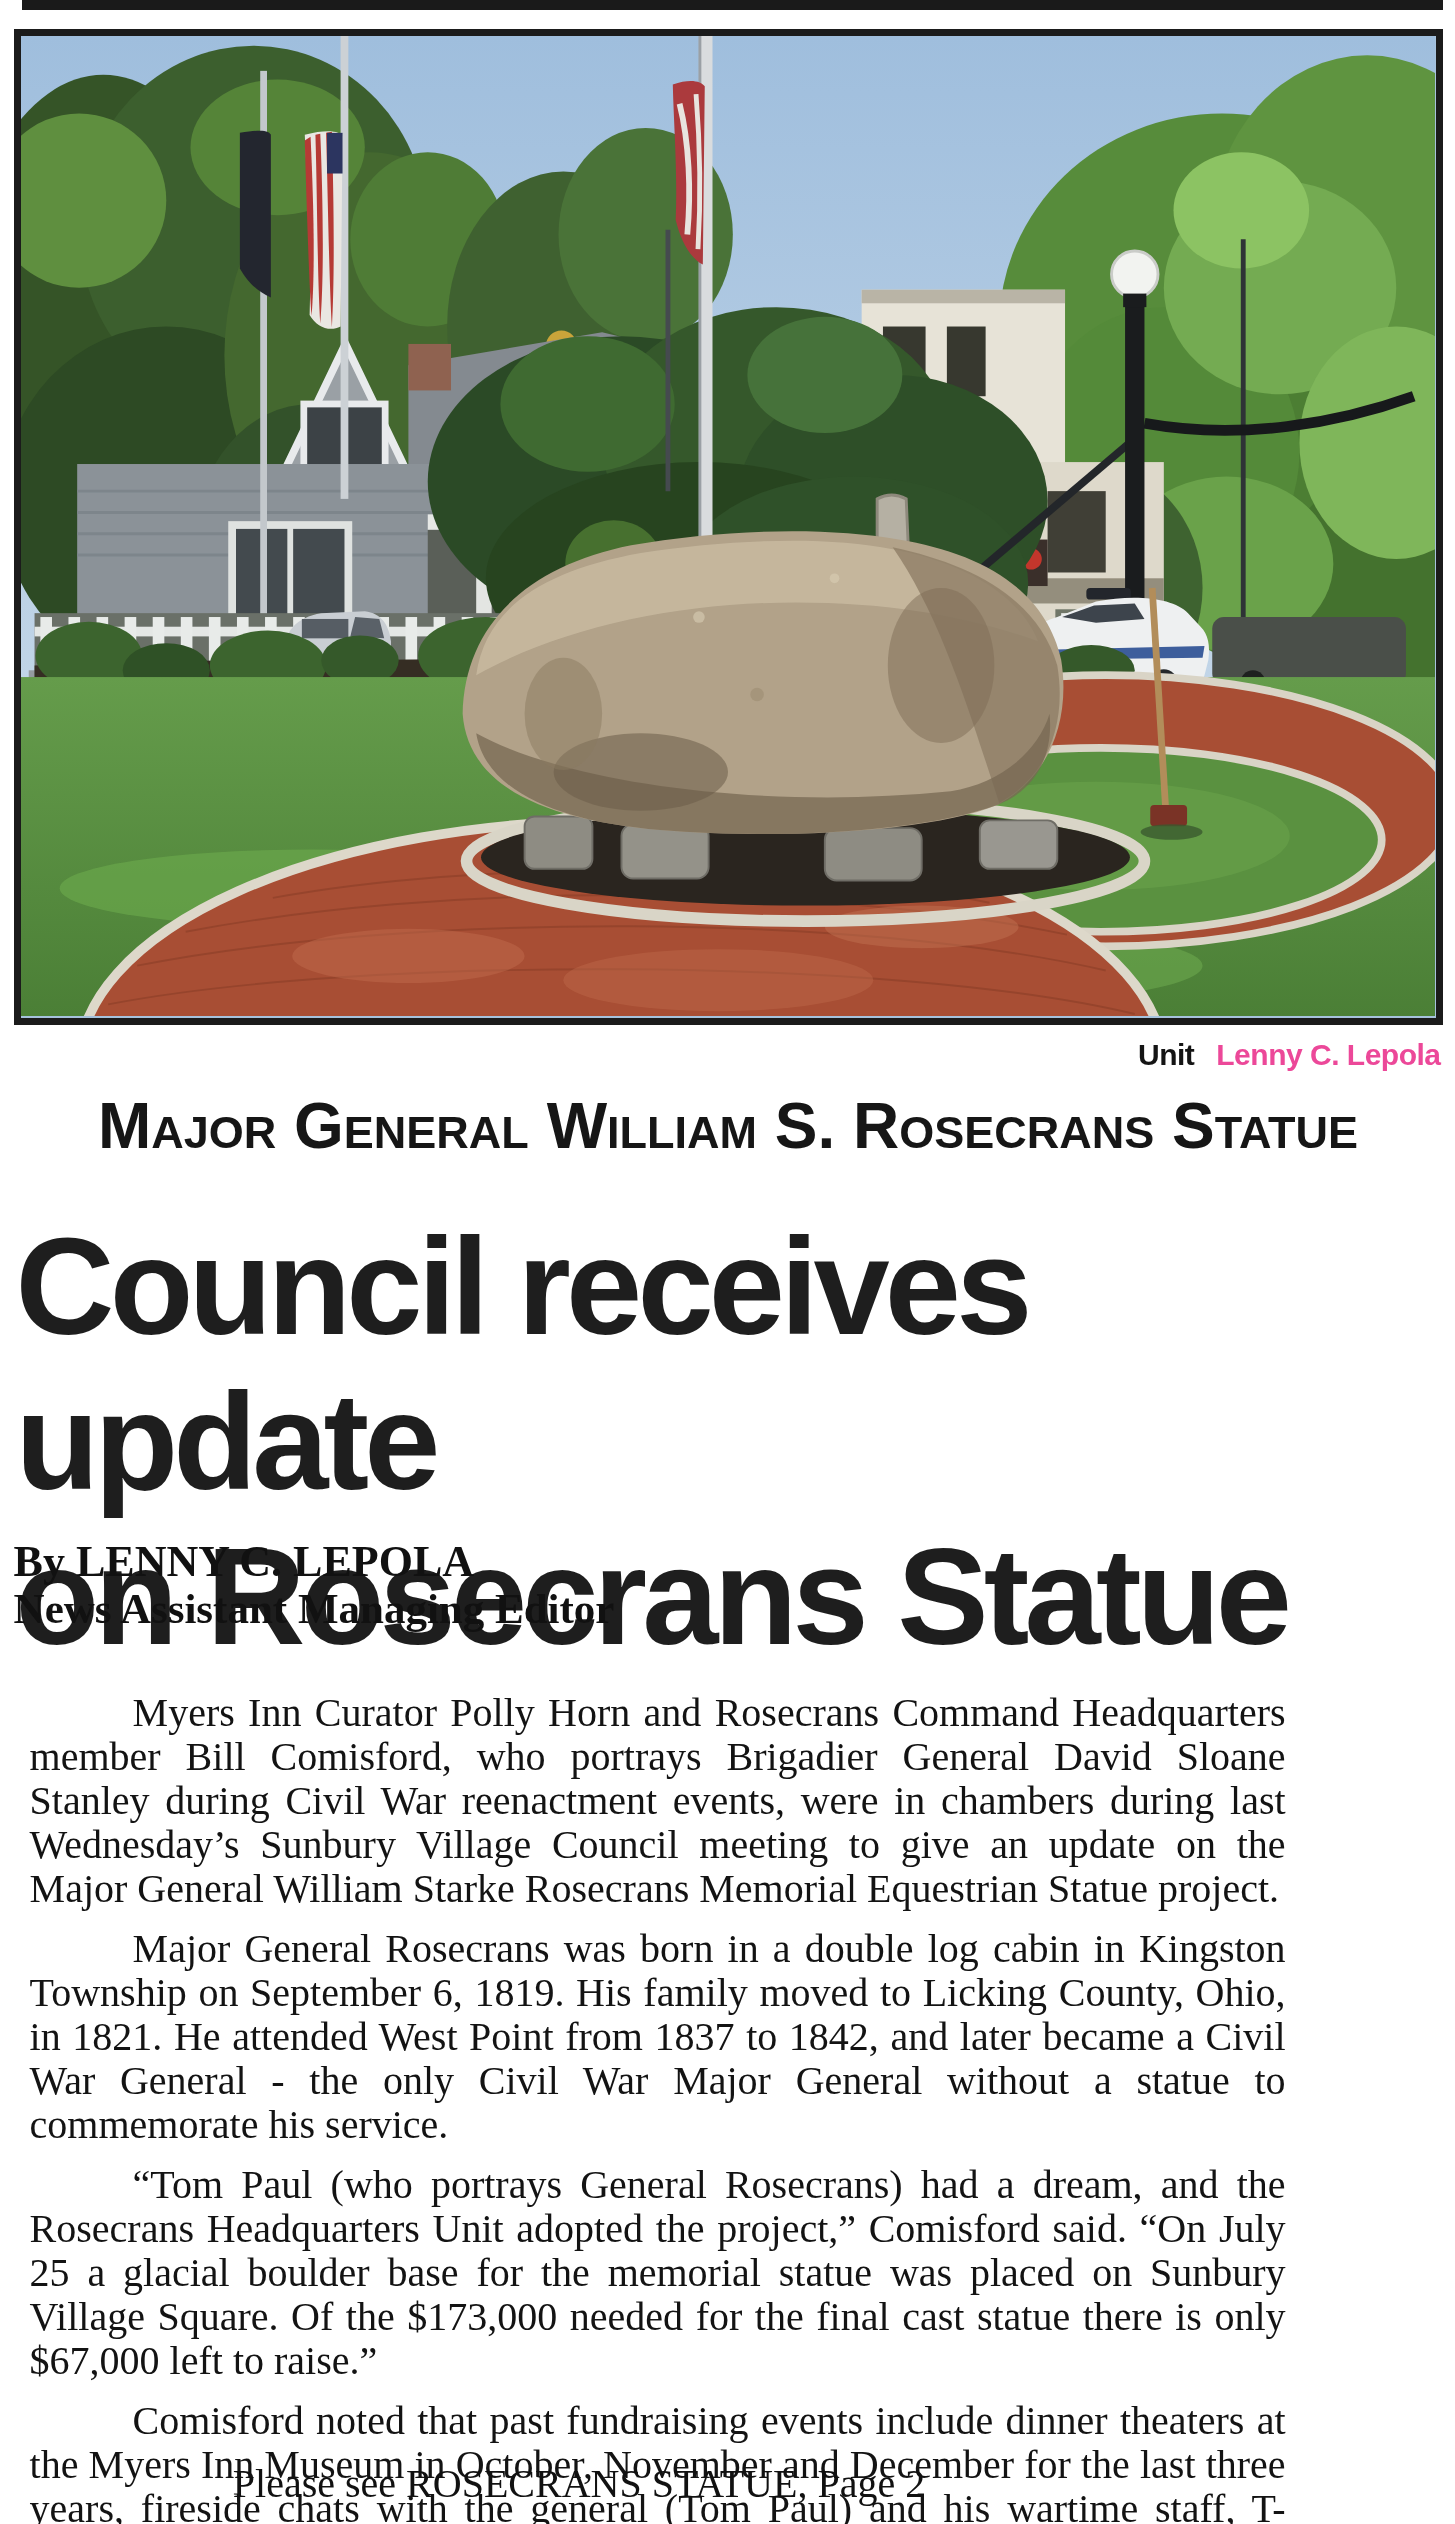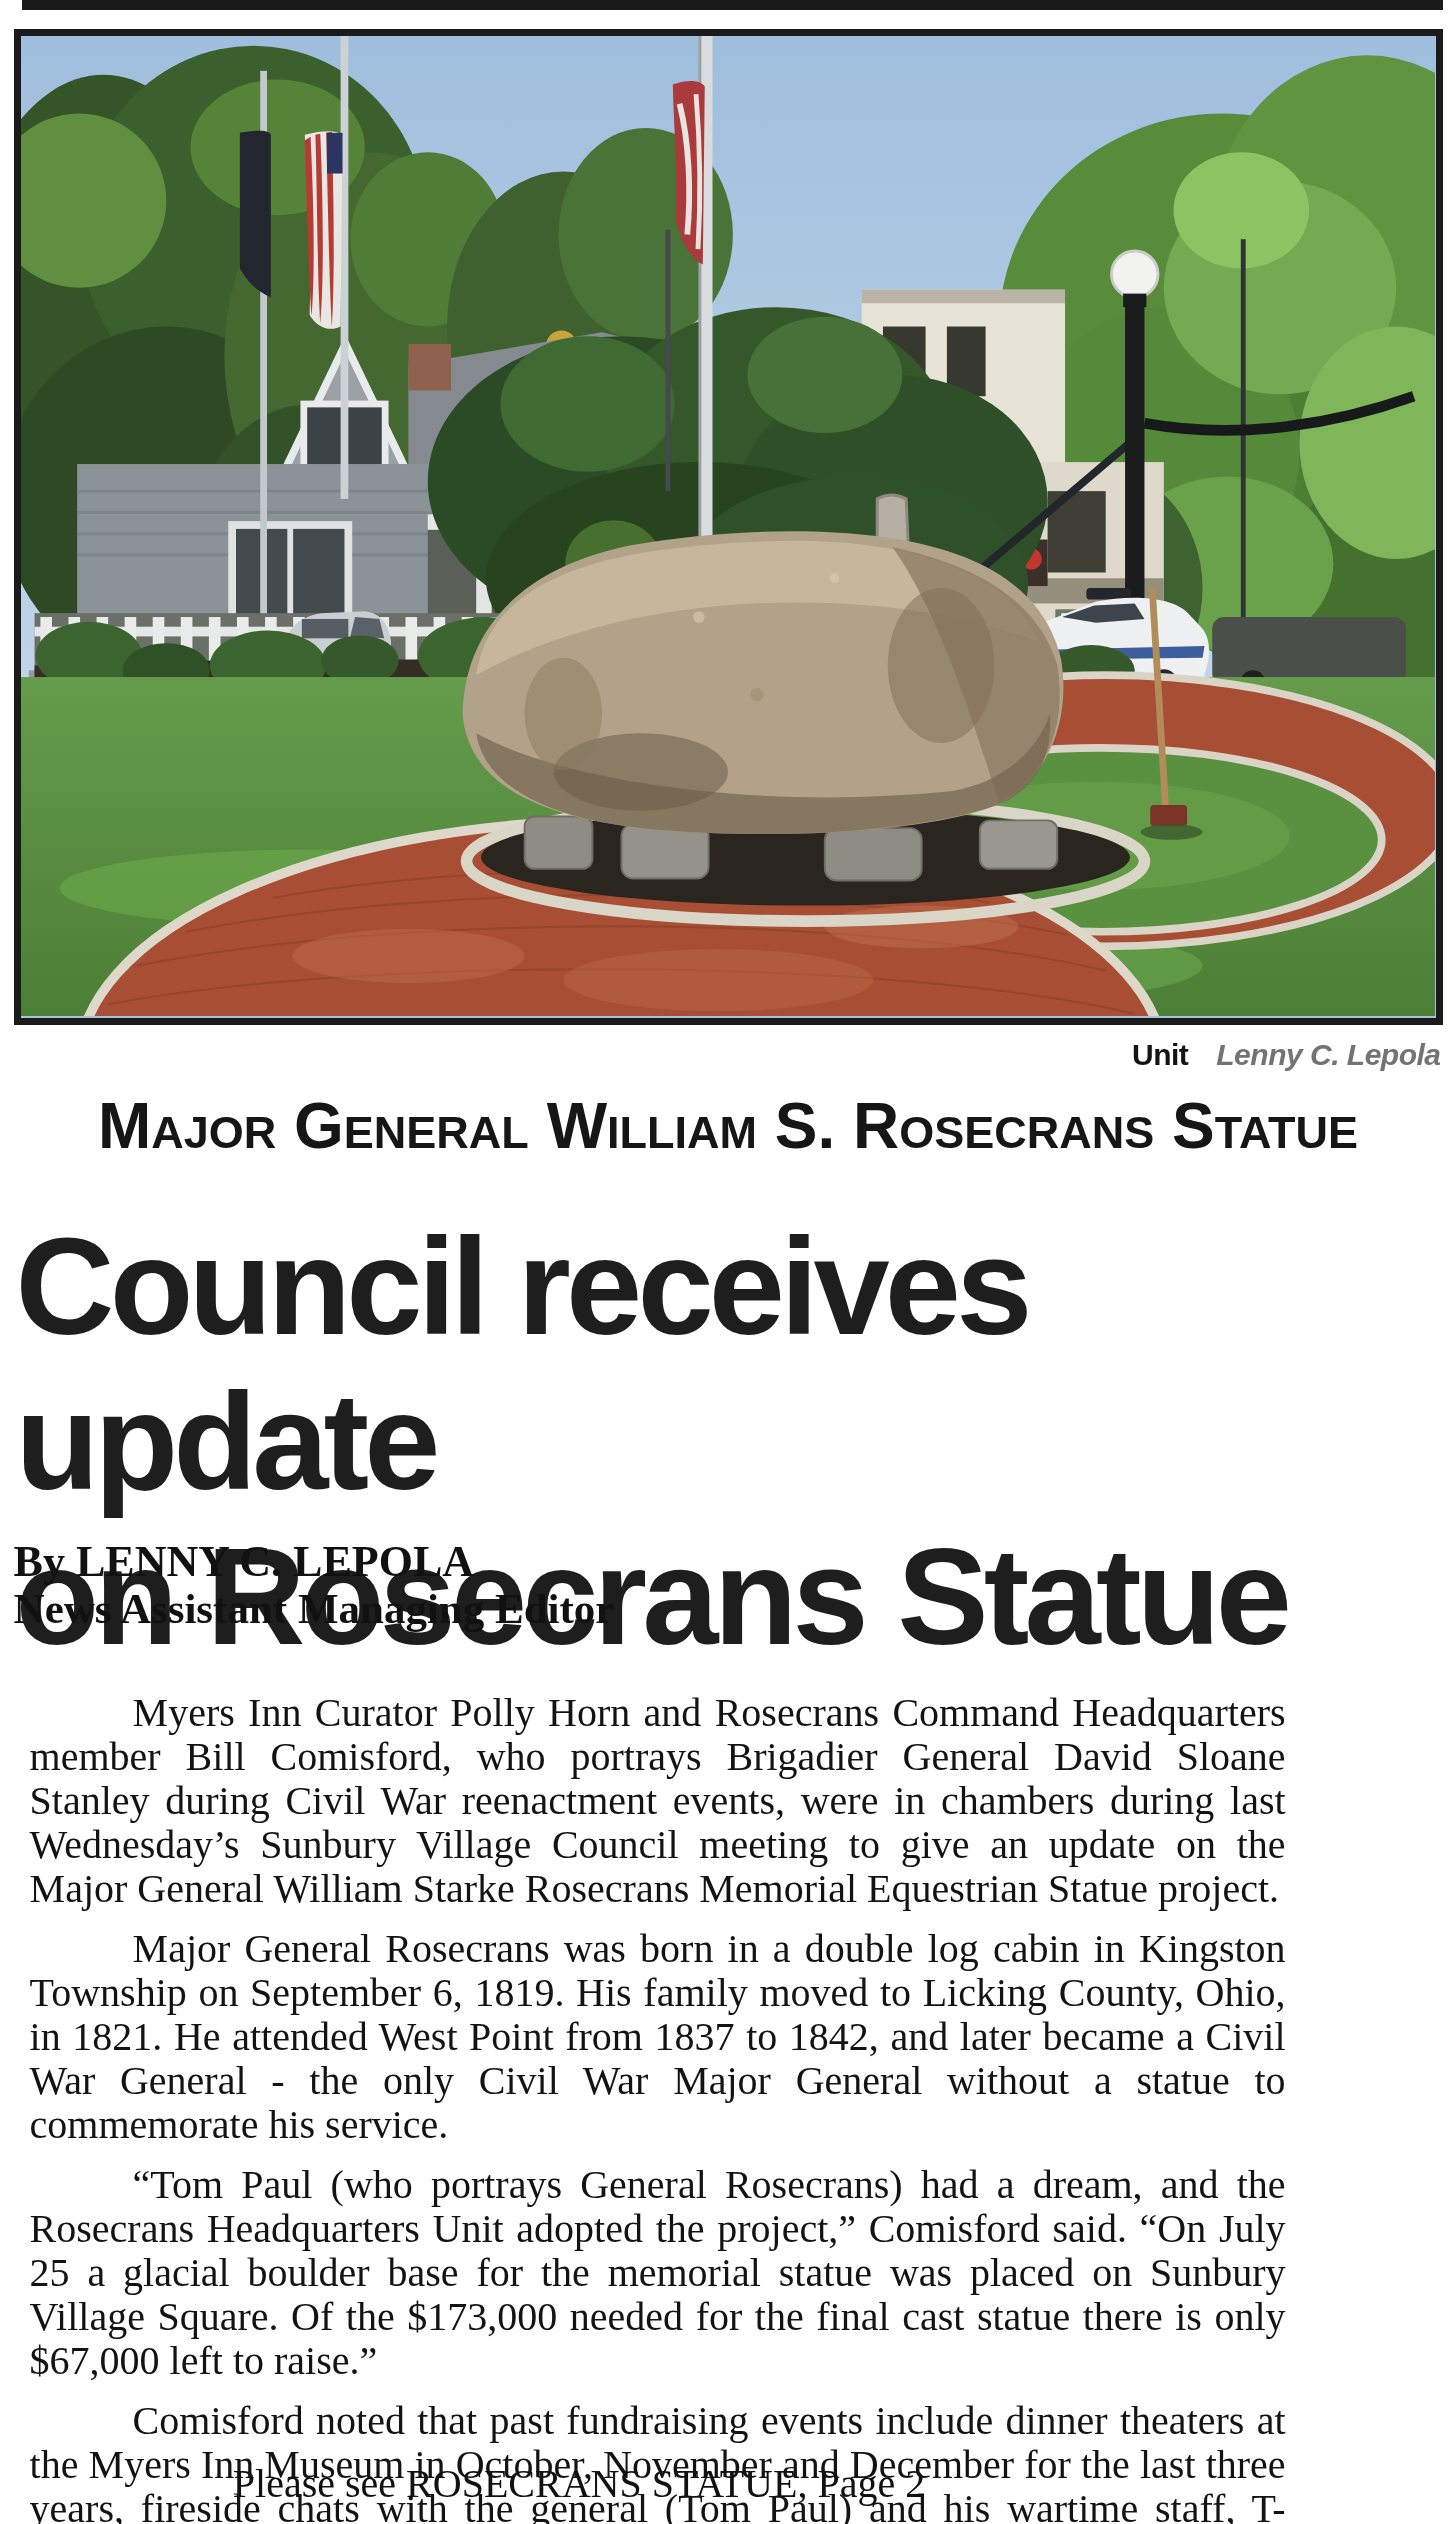--- a/index.html
+++ b/index.html
@@ -12,21 +12,21 @@
     position:absolute; left:13.6px; top:29px; width:1429px; height:996px;
     border:7.7px solid #1b1b1b; box-sizing:border-box; background:#a6c2dd; overflow:hidden;
   }
   .photo-frame svg { display:block; }
   .credit {
     position:absolute; right:15.5px; top:1038px; text-align:right;
     font-family:"Liberation Sans", sans-serif; font-weight:bold;
     font-size:30px; letter-spacing:-0.5px; white-space:nowrap;
   }
   .credit-label { color:#141414; }
-  .credit-name  { color:#737373; margin-left:28px;font-style:italic; }
+  .credit-name  { color:#ec4899; margin-left:22px; }
   .cutline {
     position:absolute; left:0; top:1098px; width:1456px; text-align:center;
     font-family:"Liberation Sans", sans-serif; font-weight:bold;
     font-variant:small-caps; font-size:64px; line-height:56px;
     color:#161616; letter-spacing:0px;
   }
   .headline {
     position:absolute; left:15.5px; top:1209px; width:1414px;
     font-family:"Liberation Sans", sans-serif; font-weight:bold;
     font-size:137px; line-height:155px; letter-spacing:-4.8px; color:#1e1e1e;

